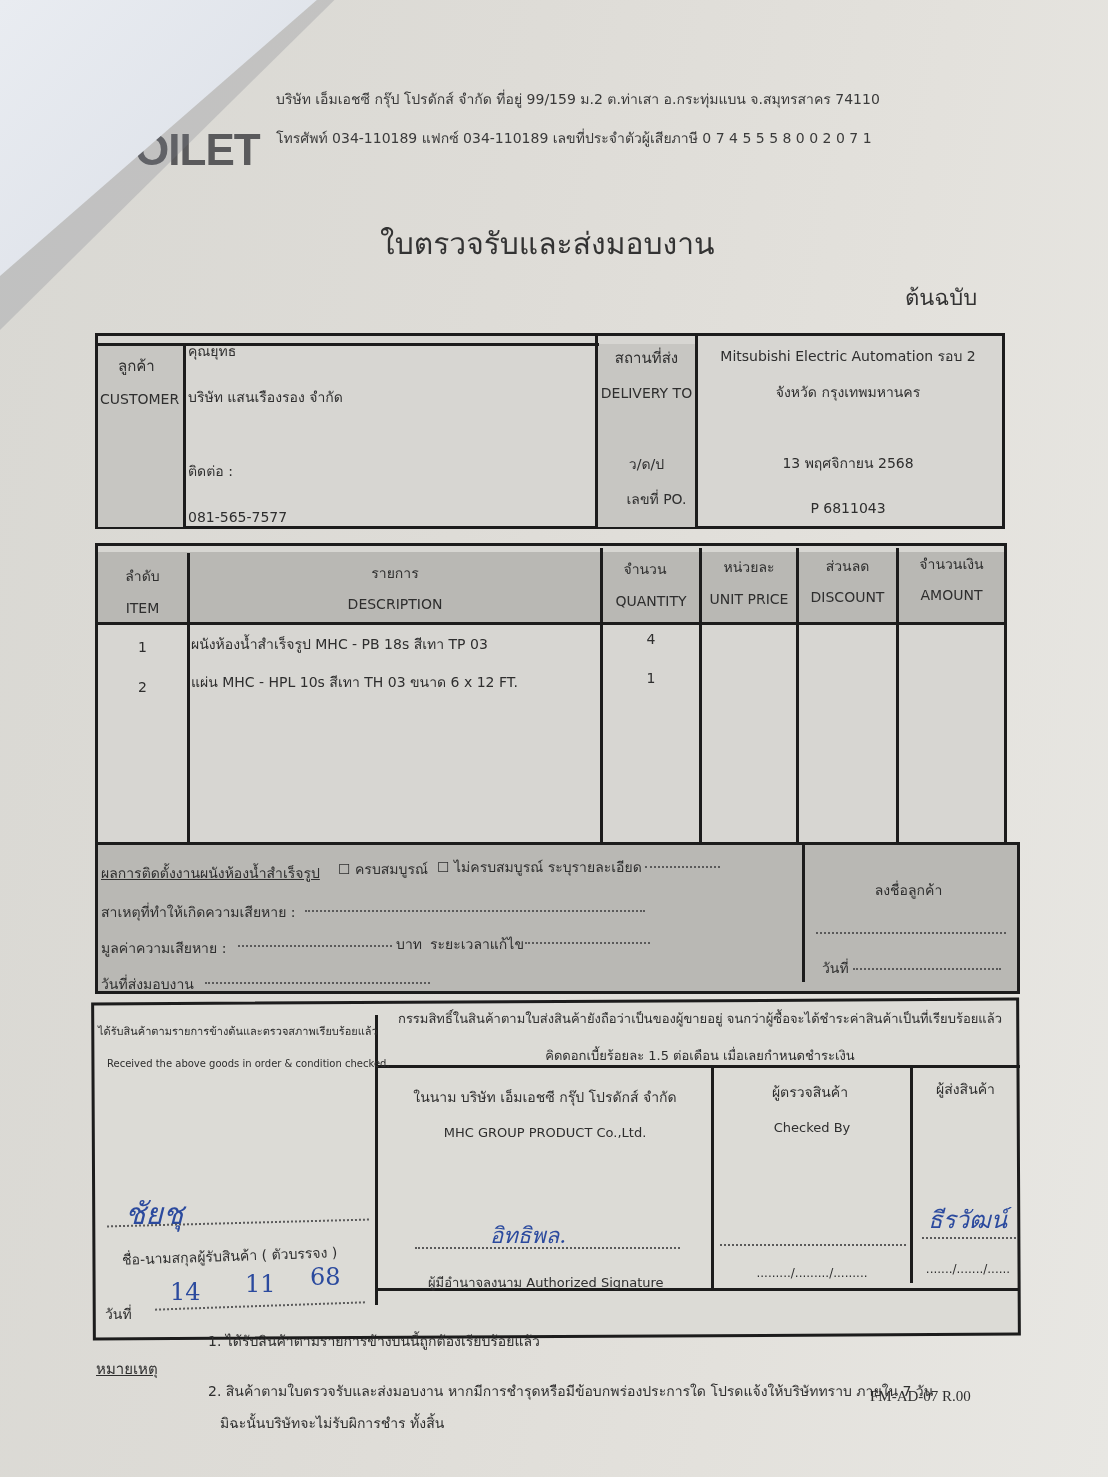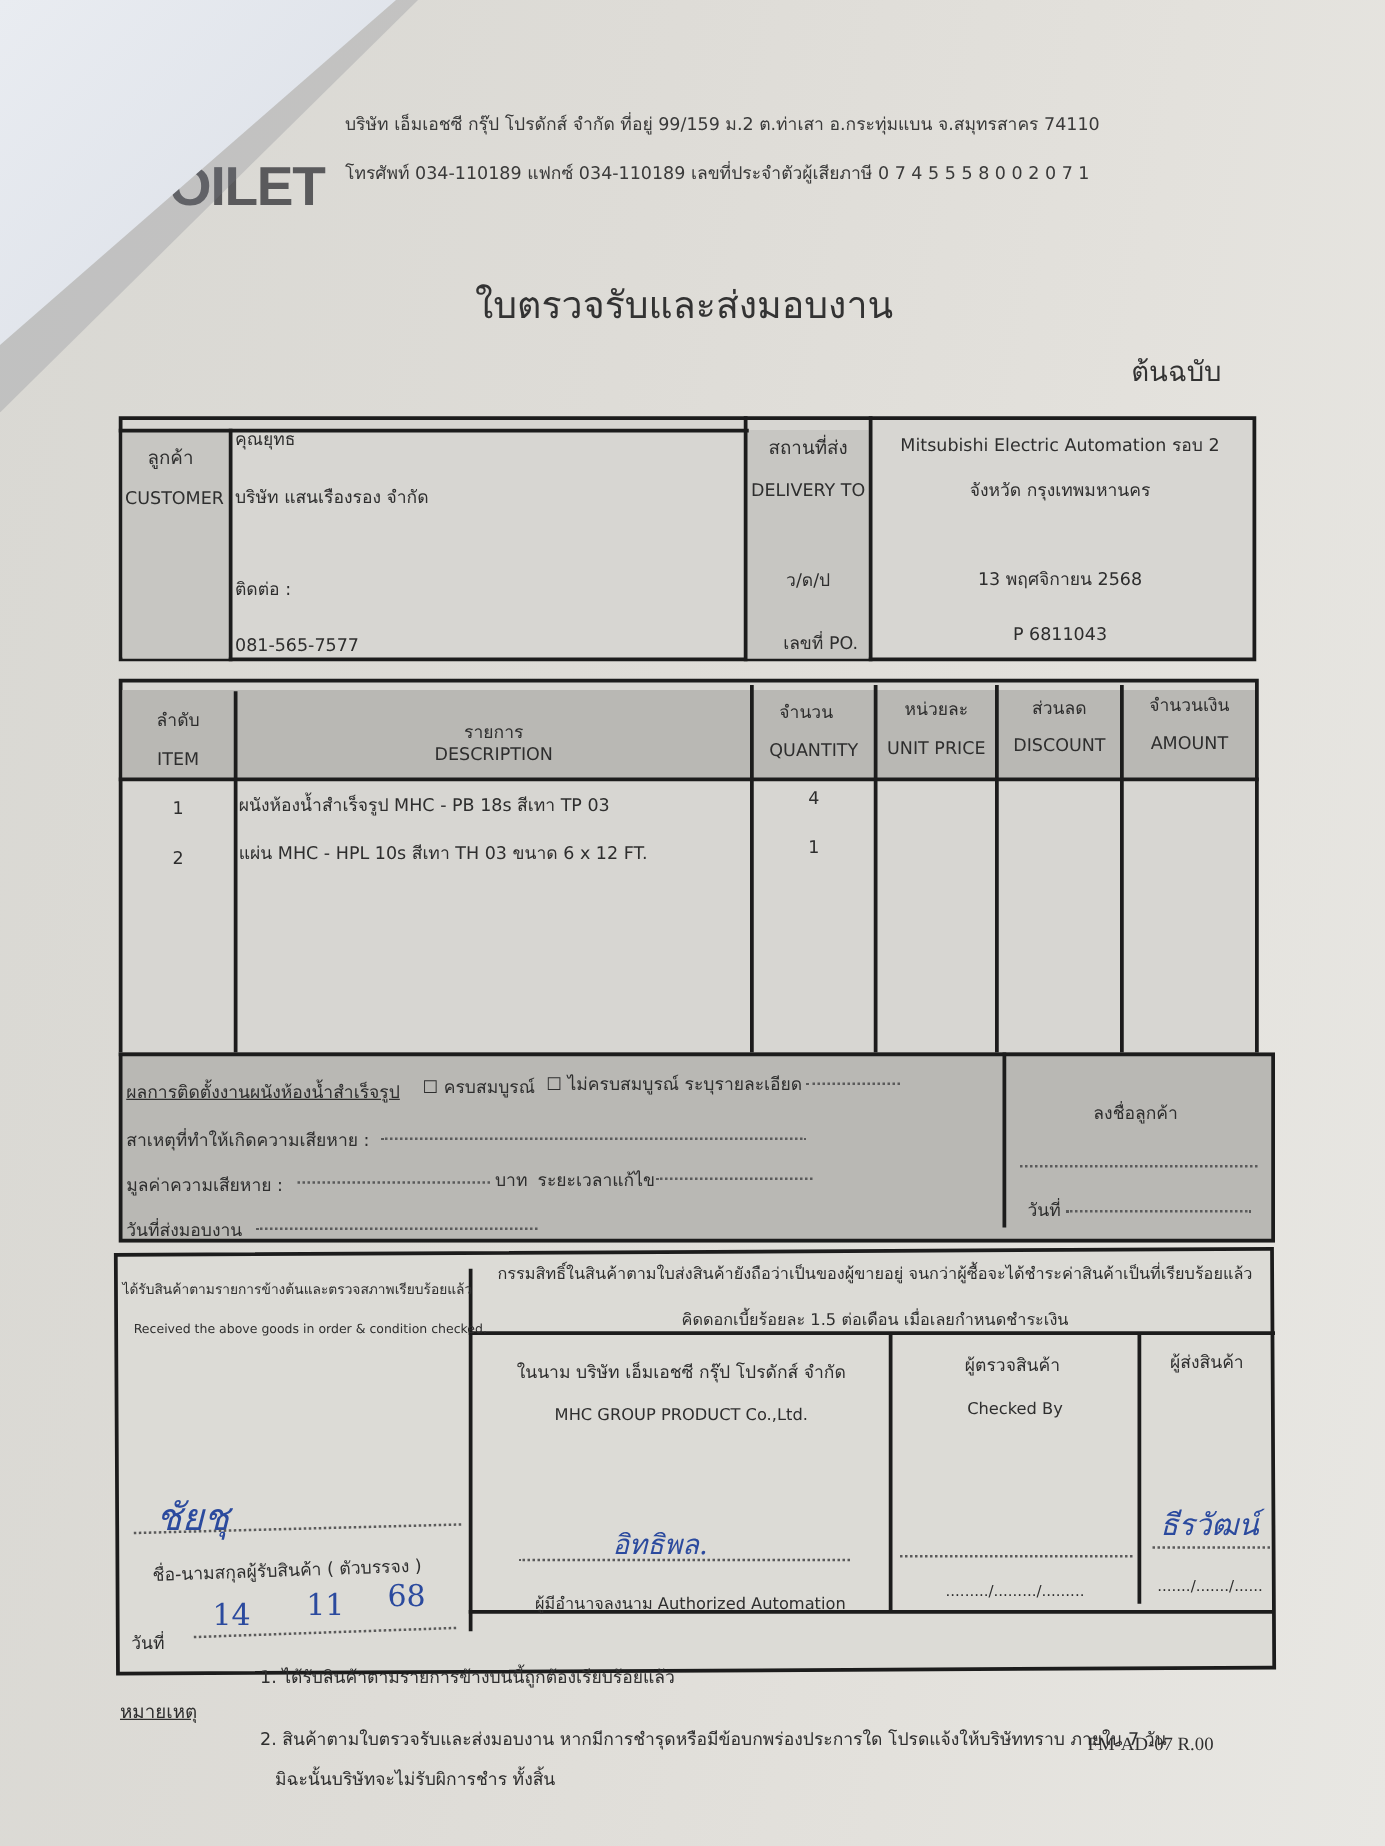--- a/index.html
+++ b/index.html
@@ -74,39 +74,39 @@
   <div class="txt" style="left:118px; top:354px; font-size:15px;">ลูกค้า</div>
   <div class="txt" style="left:100px; top:391px;">CUSTOMER</div>
   <div class="txt" style="left:188px; top:340px;">คุณยุทธ</div>
   <div class="txt" style="left:188px; top:386px;">บริษัท แสนเรืองรอง จำกัด</div>
   <div class="txt" style="left:188px; top:460px;">ติดต่อ :</div>
   <div class="txt" style="left:188px; top:509px;">081-565-7577</div>
 
   <div class="txt center" style="left:598px; top:346px; width:97px; font-size:15px;">สถานที่ส่ง</div>
   <div class="txt center" style="left:598px; top:385px; width:97px;">DELIVERY TO</div>
   <div class="txt center" style="left:598px; top:453px; width:97px;">ว/ด/ป</div>
-  <div class="txt center" style="left:598px; top:503px; width:117px;">เลขที่ PO.</div>
+  <div class="txt center" style="left:598px; top:488px; width:117px;">เลขที่ PO.</div>
 
   <div class="txt center" style="left:698px; top:345px; width:300px;">Mitsubishi Electric Automation รอบ 2</div>
   <div class="txt center" style="left:698px; top:381px; width:300px;">จังหวัด กรุงเทพมหานคร</div>
   <div class="txt center" style="left:698px; top:452px; width:300px;">13 พฤศจิกายน 2568</div>
   <div class="txt center" style="left:698px; top:500px; width:300px;">P 6811043</div>
 
   <div class="box light" style="left:95px; top:543px; width:912px; height:302px;"></div>
   <div class="abs gray" style="left:98px; top:552px; width:906px; height:72px;"></div>
   <div class="hline" style="left:95px; top:622px; width:912px;"></div>
   <div class="vline" style="left:187px; top:553px; height:292px;"></div>
   <div class="vline" style="left:600px; top:548px; height:297px;"></div>
   <div class="vline" style="left:699px; top:548px; height:297px;"></div>
   <div class="vline" style="left:796px; top:548px; height:297px;"></div>
   <div class="vline" style="left:896px; top:548px; height:297px;"></div>
 
   <div class="txt center" style="left:98px; top:565px; width:89px;">ลำดับ</div>
   <div class="txt center" style="left:98px; top:600px; width:89px;">ITEM</div>
-  <div class="txt center" style="left:190px; top:562px; width:410px;margin-top:12px;">รายการ</div>
+  <div class="txt center" style="left:190px; top:562px; width:410px;">รายการ</div>
   <div class="txt center" style="left:190px; top:596px; width:410px;">DESCRIPTION</div>
   <div class="txt center" style="left:603px; top:558px; width:84px;font-family:Liberation Mono, monospace;">จำนวน</div>
   <div class="txt center" style="left:603px; top:593px; width:96px;">QUANTITY</div>
   <div class="txt center" style="left:702px; top:556px; width:94px;">หน่วยละ</div>
   <div class="txt center" style="left:702px; top:591px; width:94px;">UNIT PRICE</div>
   <div class="txt center" style="left:799px; top:555px; width:97px;">ส่วนลด</div>
   <div class="txt center" style="left:799px; top:589px; width:97px;">DISCOUNT</div>
   <div class="txt center" style="left:899px; top:553px; width:105px;">จำนวนเงิน</div>
   <div class="txt center" style="left:899px; top:587px; width:105px;">AMOUNT</div>
 
@@ -164,21 +164,21 @@
   <div class="txt hand" style="left:245px; top:1270px; font-size:24px; font-style:normal;">11</div>
   <div class="txt hand" style="left:310px; top:1263px; font-size:24px; font-style:normal;">68</div>
 
   <div class="txt center" style="left:380px; top:1008px; width:640px; font-size:13px;">กรรมสิทธิ์ในสินค้าตามใบส่งสินค้ายังถือว่าเป็นของผู้ขายอยู่ จนกว่าผู้ซื้อจะได้ชำระค่าสินค้าเป็นที่เรียบร้อยแล้ว</div>
   <div class="txt center" style="left:380px; top:1045px; width:640px; font-size:13px;">คิดดอกเบี้ยร้อยละ 1.5 ต่อเดือน เมื่อเลยกำหนดชำระเงิน</div>
 
   <div class="txt center" style="left:380px; top:1086px; width:330px;">ในนาม บริษัท เอ็มเอชซี กรุ๊ป โปรดักส์ จำกัด</div>
   <div class="txt center" style="left:380px; top:1125px; width:330px; font-size:13px;">MHC GROUP PRODUCT Co.,Ltd.</div>
   <div class="txt hand" style="left:490px; top:1218px; font-size:22px;">อิทธิพล.</div>
   <div class="dots" style="left:415px; top:1247px; width:265px;"></div>
-  <div class="txt" style="left:428px; top:1272px; font-size:13px;">ผู้มีอำนาจลงนาม Authorized Automation</div>
+  <div class="txt" style="left:428px; top:1272px; font-size:13px;">ผู้มีอำนาจลงนาม Authorized Signature</div>
 
   <div class="txt center" style="left:714px; top:1081px; width:192px;">ผู้ตรวจสินค้า</div>
   <div class="txt center" style="left:714px; top:1120px; width:196px; font-size:13px;">Checked By</div>
   <div class="dots" style="left:720px; top:1244px; width:186px;"></div>
   <div class="txt center" style="left:714px; top:1266px; width:196px; font-size:12px;">........./........./.........</div>
 
   <div class="txt center" style="left:913px; top:1078px; width:105px;">ผู้ส่งสินค้า</div>
   <div class="txt hand" style="left:928px; top:1200px; font-size:24px;">ธีรวัฒน์</div>
   <div class="dots" style="left:922px; top:1237px; width:94px;"></div>
   <div class="txt center" style="left:913px; top:1262px; width:110px; font-size:12px;">......./......./......</div>

